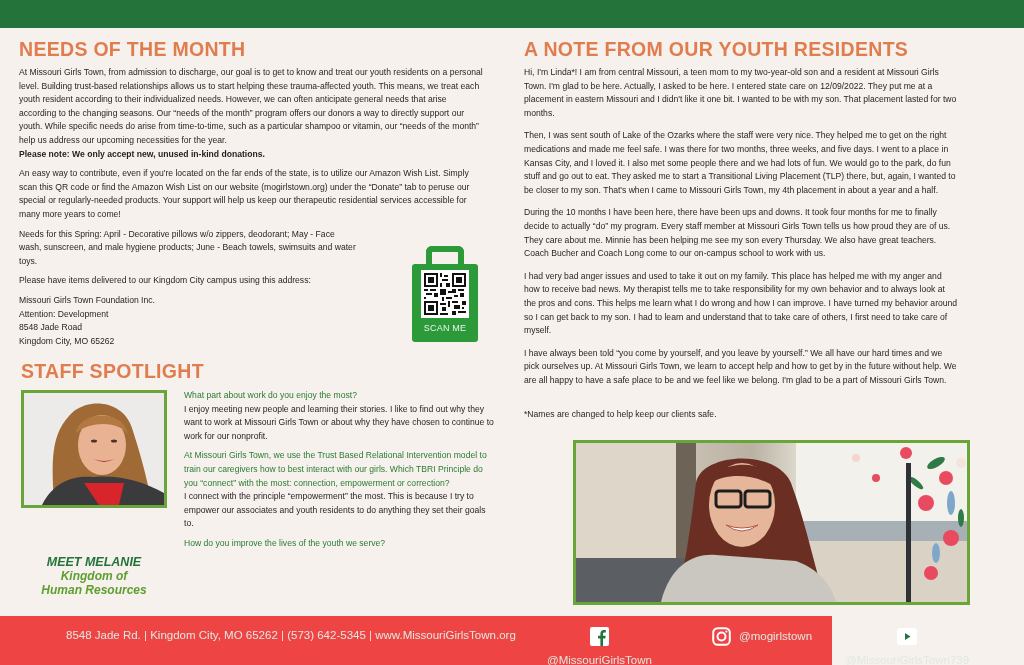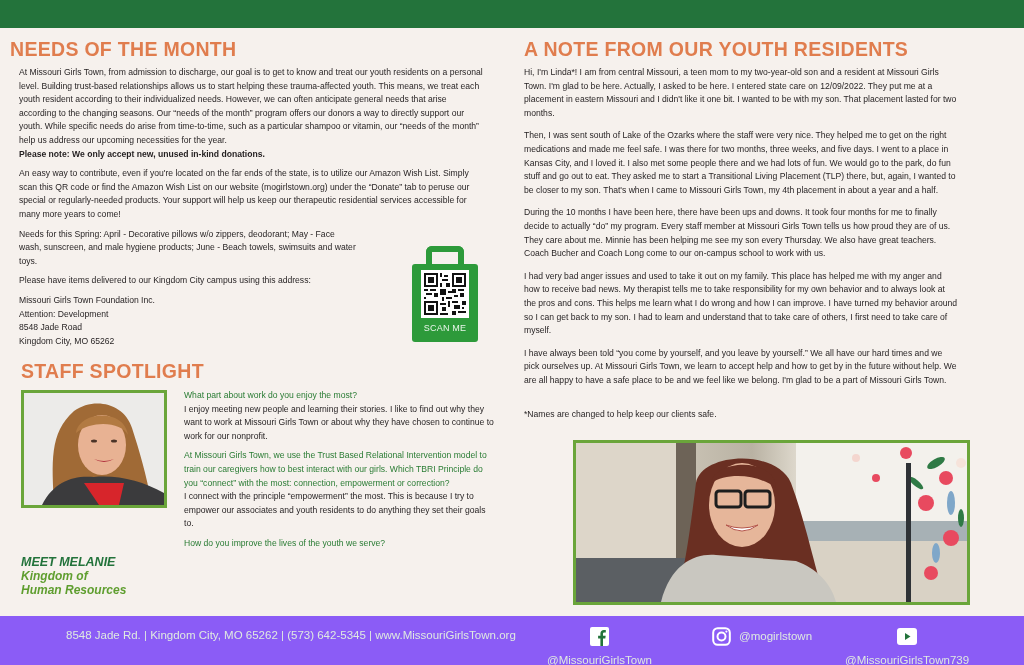--- a/index.html
+++ b/index.html
@@ -8,22 +8,22 @@
       background: #f6f1ed;
       font-family: "Liberation Sans", sans-serif;
       color: #231f20;
       position: relative;
     }
     .top-band {
       position: absolute; left: 0; top: 0; width: 1024px; height: 28px;
       background: #23733b;
     }
     .footer {
-      position: absolute; left: 0; top: 616px; width: 1024px; height: 49px;
-      background: #8b5cf6;
+      position: absolute; left: 0; top: 616px; width: 832px; height: 49px;
+      background: #ef4444;
       color: #dfe9e1;
       font-size: 11.5px;
     }
     .footer .addr { position: absolute; left: 66px; top: 13px; white-space: nowrap; }
     .footer .social { position: absolute; top: 10px; display: flex; align-items: center; gap: 8px; white-space: nowrap; }
     .footer .social .ico {
       width: 20px; height: 20px; display: flex; align-items: center; justify-content: center;
     }
     .h-orange {
       color: #e07d4e;
@@ -60,38 +60,38 @@
     .qr-bag .label {
       position: absolute; left: 0; top: 59px; width: 66px; text-align: center;
       color: #e9f5ea; font-size: 9px; letter-spacing: 0.2px;
     }
 
     .staff-photo {
       position: absolute; left: 21px; top: 390px; width: 146px; height: 118px;
       border: 3px solid #6aa53a; background: #ecebe9; overflow: hidden;
     }
     .staff-caption {
-      position: absolute; left: 21px; top: 555px; width: 146px; text-align: left;
+      position: absolute; left: 21px; top: 555px; width: 146px; text-align: center;
       font-weight: bold; font-style: italic; line-height: 14px;
     }
     .staff-caption .name { color: #23733b; font-size: 12.5px; }
     .staff-caption .title { color: #5f9e2f; font-size: 12px; }
 
     .youth-photo {
       position: absolute; left: 573px; top: 440px; width: 397px; height: 165px;
       border: 3px solid #6aa53a; overflow: hidden;
       background: linear-gradient(90deg, #d8d2c6 0%, #ccc5b7 25%, #b9b2a3 45%, #e9e4d9 60%, #f2efe8 100%);
     }
   </style>
 </head>
 <body>
 
 <div class="top-band"></div>
 
-<div class="h-orange" style="left:10px; top:38px; font-size:19.5px;">NEEDS OF THE MONTH</div>
+<div class="h-orange" style="left:19px; top:38px; font-size:19.5px;">NEEDS OF THE MONTH</div>
 <div class="para" style="left:19px; top:66px; width:464px;">
   <p class="tight">At Missouri Girls Town, from admission to discharge, our goal is to get to know and treat our youth residents on a personal level. Building trust-based relationships allows us to start helping these trauma-affected youth. This means, we treat each youth resident according to their individualized needs. However, we can often anticipate general needs that arise according to the changing seasons. Our “needs of the month” program offers our donors a way to directly support our youth. While specific needs do arise from time-to-time, such as a particular shampoo or vitamin, our “needs of the month” help us address our upcoming necessities for the year.</p>
   <p><b>Please note: We only accept new, unused in-kind donations.</b></p>
   <p>An easy way to contribute, even if you're located on the far ends of the state, is to utilize our Amazon Wish List. Simply scan this QR code or find the Amazon Wish List on our website (mogirlstown.org) under the “Donate” tab to peruse our special or regularly-needed products. Your support will help us keep our therapeutic residential services accessible for many more years to come!</p>
   <p style="width:340px;">Needs for this Spring: April - Decorative pillows w/o zippers, deodorant; May - Face wash, sunscreen, and male hygiene products; June - Beach towels, swimsuits and water toys.</p>
   <p>Please have items delivered to our Kingdom City campus using this address:</p>
   <div>
     <div>Missouri Girls Town Foundation Inc.</div>
     <div>Attention: Development</div>
     <div>8548 Jade Road</div>

